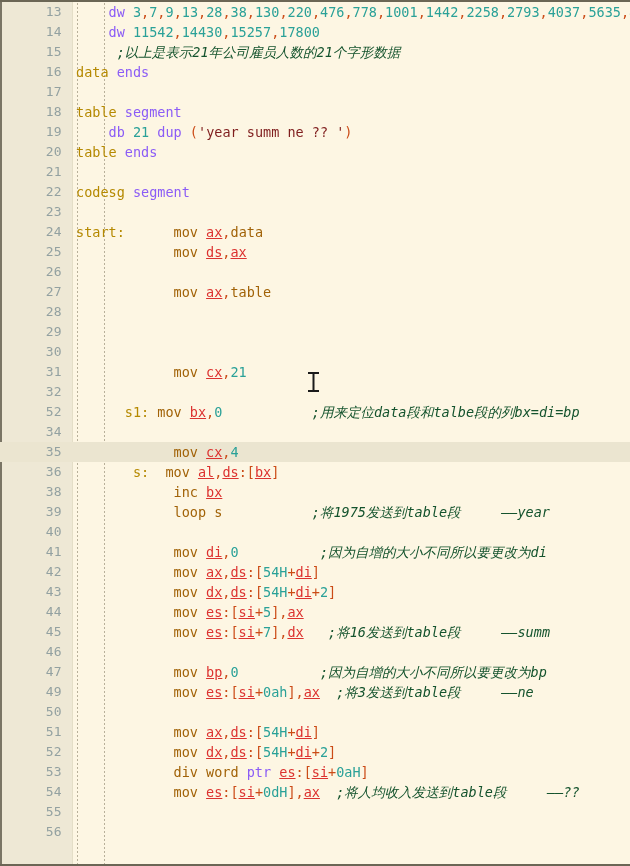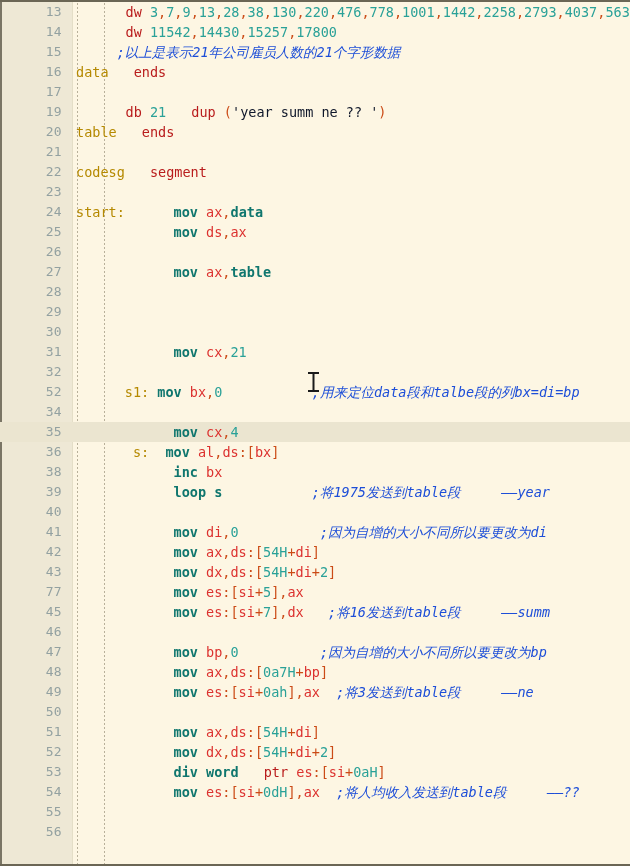--- a/index.html
+++ b/index.html
@@ -77,28 +77,28 @@
     font-size: 13px;
     letter-spacing: 0.3px;
   }
   .code {
     position: absolute;
     left: 76px;
     top: 0;
     color: #657b83;
   }
   
-  .kw     { color: #b91c1c; margin-left: 17px; }   
-  .ins    { color: #0f766e; font-weight: bold; }   
-  .reg    { color: #dc322f; }   
+  .kw     { color: #8b5cf6; }   
+  .ins    { color: #a16207; }   
+  .reg    { color: #dc322f; text-decoration: underline; }   
   .num    { color: #2aa198; }   
   .lbl    { color: #b58900; }   
   .punc   { color: #cb4b16; }   
-  .str    { color: #0f172a; }   
-  .cmt    { color: #1d4ed8; font-style: italic; }
+  .str    { color: #7f1d1d; }   
+  .cmt    { color: #14532d; font-style: italic; }
   .plain  { color: #586e75; }
 
   
   #mouse-cursor {
     position: absolute;
     left: 308px;
     top: 370px;
     width: 11px;
     height: 20px;
     z-index: 10;
@@ -113,20 +113,21 @@
   <div id="gutter-edge"></div>
   <div class="indent-guide" id="guide-1"></div>
   <div class="indent-guide" id="guide-2"></div>
 
   <div id="code-area">
       <div class="line"><span class="ln">13</span><span class="code"><span class="plain">    </span><span class="kw">dw</span><span class="plain"> </span><span class="num">3</span><span class="punc">,</span><span class="num">7</span><span class="punc">,</span><span class="num">9</span><span class="punc">,</span><span class="num">13</span><span class="punc">,</span><span class="num">28</span><span class="punc">,</span><span class="num">38</span><span class="punc">,</span><span class="num">130</span><span class="punc">,</span><span class="num">220</span><span class="punc">,</span><span class="num">476</span><span class="punc">,</span><span class="num">778</span><span class="punc">,</span><span class="num">1001</span><span class="punc">,</span><span class="num">1442</span><span class="punc">,</span><span class="num">2258</span><span class="punc">,</span><span class="num">2793</span><span class="punc">,</span><span class="num">4037</span><span class="punc">,</span><span class="num">5635</span><span class="punc">,</span><span class="num">8226</span></span></div>
       <div class="line"><span class="ln">14</span><span class="code"><span class="plain">    </span><span class="kw">dw</span><span class="plain"> </span><span class="num">11542</span><span class="punc">,</span><span class="num">14430</span><span class="punc">,</span><span class="num">15257</span><span class="punc">,</span><span class="num">17800</span></span></div>
       <div class="line"><span class="ln">15</span><span class="code"><span class="plain">     </span><span class="cmt">;以上是表示21年公司雇员人数的21个字形数据</span></span></div>
       <div class="line"><span class="ln">16</span><span class="code"><span class="lbl">data</span><span class="plain"> </span><span class="kw">ends</span></span></div>
       <div class="line"><span class="ln">17</span><span class="code"></span></div>
+      <div class="line"><span class="ln">18</span><span class="code"><span class="lbl">table</span><span class="plain"> </span><span class="kw">segment</span></span></div>
       <div class="line"><span class="ln">19</span><span class="code"><span class="plain">    </span><span class="kw">db</span><span class="plain"> </span><span class="num">21</span><span class="plain"> </span><span class="kw">dup</span><span class="plain"> </span><span class="punc">(</span><span class="str">'year summ ne ?? '</span><span class="punc">)</span></span></div>
       <div class="line"><span class="ln">20</span><span class="code"><span class="lbl">table</span><span class="plain"> </span><span class="kw">ends</span></span></div>
       <div class="line"><span class="ln">21</span><span class="code"></span></div>
       <div class="line"><span class="ln">22</span><span class="code"><span class="lbl">codesg</span><span class="plain"> </span><span class="kw">segment</span></span></div>
       <div class="line"><span class="ln">23</span><span class="code"></span></div>
       <div class="line"><span class="ln">24</span><span class="code"><span class="lbl">start:</span><span class="plain">      </span><span class="ins">mov</span><span class="plain"> </span><span class="reg">ax</span><span class="punc">,</span><span class="ins">data</span></span></div>
       <div class="line"><span class="ln">25</span><span class="code"><span class="plain">            </span><span class="ins">mov</span><span class="plain"> </span><span class="reg">ds</span><span class="punc">,</span><span class="reg">ax</span></span></div>
       <div class="line"><span class="ln">26</span><span class="code"></span></div>
       <div class="line"><span class="ln">27</span><span class="code"><span class="plain">            </span><span class="ins">mov</span><span class="plain"> </span><span class="reg">ax</span><span class="punc">,</span><span class="ins">table</span></span></div>
       <div class="line"><span class="ln">28</span></div>
@@ -137,25 +138,24 @@
       <div class="line"><span class="ln">52</span><span class="code"><span class="plain">      </span><span class="lbl">s1:</span><span class="plain"> </span><span class="ins">mov</span><span class="plain"> </span><span class="reg">bx</span><span class="punc">,</span><span class="num">0</span><span class="plain">           </span><span class="cmt">;用来定位data段和talbe段的列bx=di=bp</span></span></div>
       <div class="line"><span class="ln">34</span><span class="code"></span></div>
       <div class="line current"><span class="ln">35</span><span class="code"><span class="plain">            </span><span class="ins">mov</span><span class="plain"> </span><span class="reg">cx</span><span class="punc">,</span><span class="num">4</span></span></div>
       <div class="line"><span class="ln">36</span><span class="code"><span class="plain">       </span><span class="lbl">s:</span><span class="plain">  </span><span class="ins">mov</span><span class="plain"> </span><span class="reg">al</span><span class="punc">,</span><span class="reg">ds</span><span class="punc">:[</span><span class="reg">bx</span><span class="punc">]</span></span></div>
       <div class="line"><span class="ln">38</span><span class="code"><span class="plain">            </span><span class="ins">inc</span><span class="plain"> </span><span class="reg">bx</span></span></div>
       <div class="line"><span class="ln">39</span><span class="code"><span class="plain">            </span><span class="ins">loop</span><span class="plain"> </span><span class="ins">s</span><span class="plain">           </span><span class="cmt">;将1975发送到table段     ——year</span></span></div>
       <div class="line"><span class="ln">40</span><span class="code"></span></div>
       <div class="line"><span class="ln">41</span><span class="code"><span class="plain">            </span><span class="ins">mov</span><span class="plain"> </span><span class="reg">di</span><span class="punc">,</span><span class="num">0</span><span class="plain">          </span><span class="cmt">;因为自增的大小不同所以要更改为di</span></span></div>
       <div class="line"><span class="ln">42</span><span class="code"><span class="plain">            </span><span class="ins">mov</span><span class="plain"> </span><span class="reg">ax</span><span class="punc">,</span><span class="reg">ds</span><span class="punc">:[</span><span class="num">54H</span><span class="punc">+</span><span class="reg">di</span><span class="punc">]</span></span></div>
       <div class="line"><span class="ln">43</span><span class="code"><span class="plain">            </span><span class="ins">mov</span><span class="plain"> </span><span class="reg">dx</span><span class="punc">,</span><span class="reg">ds</span><span class="punc">:[</span><span class="num">54H</span><span class="punc">+</span><span class="reg">di</span><span class="punc">+</span><span class="num">2</span><span class="punc">]</span></span></div>
-      <div class="line"><span class="ln">77</span><span class="code"><span class="plain">            </span><span class="ins">mov</span><span class="plain"> </span><span class="reg">es</span><span class="punc">:[</span><span class="reg">si</span><span class="punc">+</span><span class="num">5</span><span class="punc">],</span><span class="reg">ax</span></span></div>
+      <div class="line"><span class="ln">44</span><span class="code"><span class="plain">            </span><span class="ins">mov</span><span class="plain"> </span><span class="reg">es</span><span class="punc">:[</span><span class="reg">si</span><span class="punc">+</span><span class="num">5</span><span class="punc">],</span><span class="reg">ax</span></span></div>
       <div class="line"><span class="ln">45</span><span class="code"><span class="plain">            </span><span class="ins">mov</span><span class="plain"> </span><span class="reg">es</span><span class="punc">:[</span><span class="reg">si</span><span class="punc">+</span><span class="num">7</span><span class="punc">],</span><span class="reg">dx</span><span class="plain">   </span><span class="cmt">;将16发送到table段     ——summ</span></span></div>
       <div class="line"><span class="ln">46</span><span class="code"></span></div>
       <div class="line"><span class="ln">47</span><span class="code"><span class="plain">            </span><span class="ins">mov</span><span class="plain"> </span><span class="reg">bp</span><span class="punc">,</span><span class="num">0</span><span class="plain">          </span><span class="cmt">;因为自增的大小不同所以要更改为bp</span></span></div>
-      <div class="line"><span class="ln">48</span><span class="code"><span class="plain">            </span><span class="ins">mov</span><span class="plain"> </span><span class="reg">ax</span><span class="punc">,</span><span class="reg">ds</span><span class="punc">:[</span><span class="num">0a7H</span><span class="punc">+</span><span class="reg">bp</span><span class="punc">]</span></span></div>
       <div class="line"><span class="ln">49</span><span class="code"><span class="plain">            </span><span class="ins">mov</span><span class="plain"> </span><span class="reg">es</span><span class="punc">:[</span><span class="reg">si</span><span class="punc">+</span><span class="num">0ah</span><span class="punc">],</span><span class="reg">ax</span><span class="plain">  </span><span class="cmt">;将3发送到table段     ——ne</span></span></div>
       <div class="line"><span class="ln">50</span><span class="code"></span></div>
       <div class="line"><span class="ln">51</span><span class="code"><span class="plain">            </span><span class="ins">mov</span><span class="plain"> </span><span class="reg">ax</span><span class="punc">,</span><span class="reg">ds</span><span class="punc">:[</span><span class="num">54H</span><span class="punc">+</span><span class="reg">di</span><span class="punc">]</span></span></div>
       <div class="line"><span class="ln">52</span><span class="code"><span class="plain">            </span><span class="ins">mov</span><span class="plain"> </span><span class="reg">dx</span><span class="punc">,</span><span class="reg">ds</span><span class="punc">:[</span><span class="num">54H</span><span class="punc">+</span><span class="reg">di</span><span class="punc">+</span><span class="num">2</span><span class="punc">]</span></span></div>
       <div class="line"><span class="ln">53</span><span class="code"><span class="plain">            </span><span class="ins">div</span><span class="plain"> </span><span class="ins">word</span><span class="plain"> </span><span class="kw">ptr</span><span class="plain"> </span><span class="reg">es</span><span class="punc">:[</span><span class="reg">si</span><span class="punc">+</span><span class="num">0aH</span><span class="punc">]</span></span></div>
       <div class="line"><span class="ln">54</span><span class="code"><span class="plain">            </span><span class="ins">mov</span><span class="plain"> </span><span class="reg">es</span><span class="punc">:[</span><span class="reg">si</span><span class="punc">+</span><span class="num">0dH</span><span class="punc">],</span><span class="reg">ax</span><span class="plain">  </span><span class="cmt">;将人均收入发送到table段     ——??</span></span></div>
       <div class="line"><span class="ln">55</span><span class="code"></span></div>
       <div class="line"><span class="ln">56</span><span class="code"></span></div>
     </div>
 

